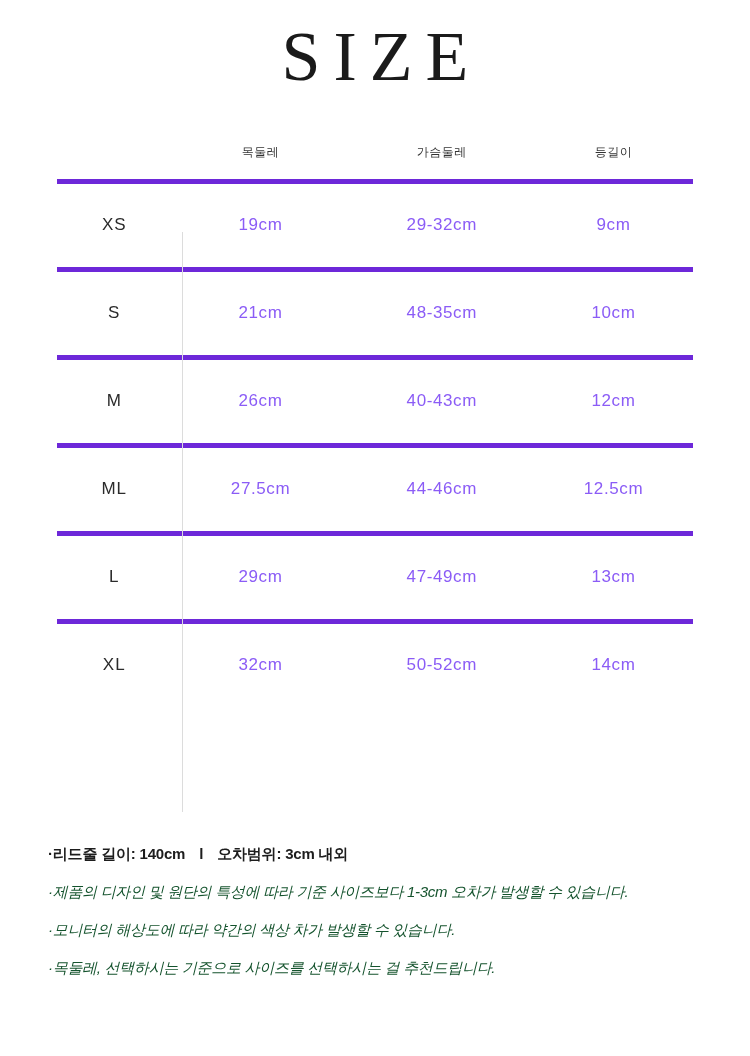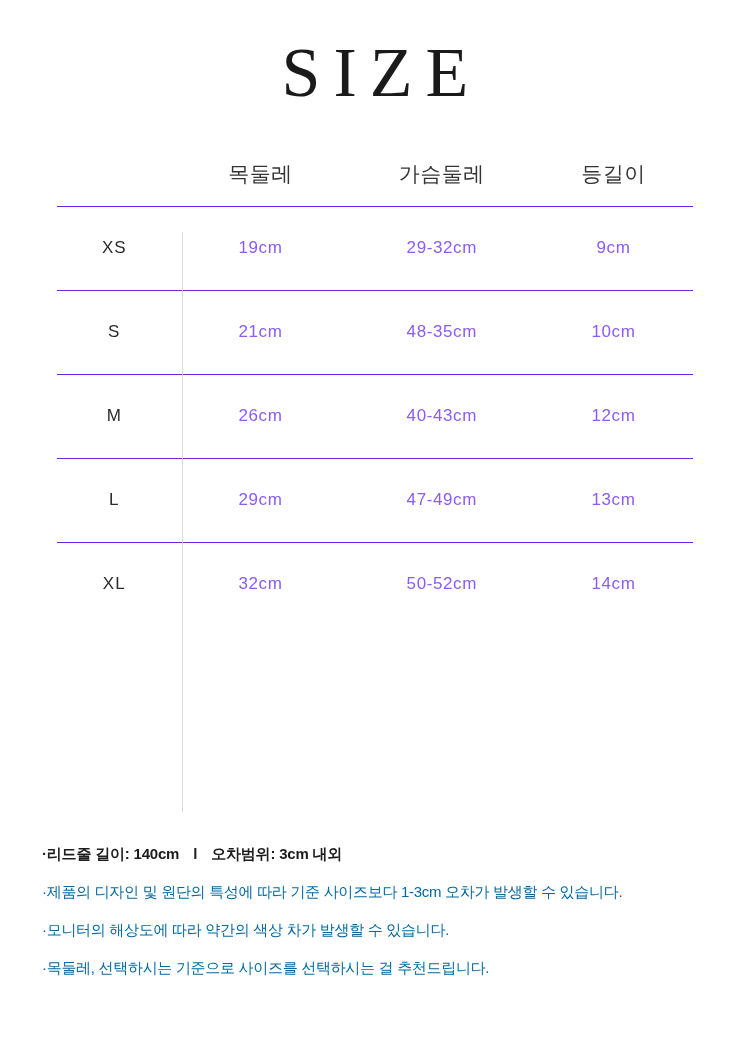--- a/index.html
+++ b/index.html
@@ -20,51 +20,51 @@
     height: 1056px;
     box-sizing: border-box;
   }
   .title {
     text-align: center;
     font-family: "Liberation Serif", serif;
     font-size: 70px;
     letter-spacing: 13px;
     font-weight: 400;
     color: #1a1a1a;
-    padding-top: 36px;
+    padding-top: 20px;
     line-height: 1.05;
     text-indent: 13px;
   }
   .table-wrap {
     margin: 36px 57px 0 57px;
   }
   table.size-table {
     width: 100%;
     border-collapse: collapse;
     table-layout: fixed;
   }
   table.size-table th,
   table.size-table td {
     text-align: center;
     font-weight: 400;
     color: #8b5cf6;
     font-size: 17px;
   }
   table.size-table thead th {
     padding: 14px 0 18px 0;
-    font-size: 21px;
+    font-size: 12px;
     color: #333;
     letter-spacing: 0.5px;
   }
   table.size-table col.c-label { width: 18%; }
   table.size-table col.c-neck { width: 28%; }
   table.size-table col.c-chest { width: 29%; }
   table.size-table col.c-back { width: 25%; }
   table.size-table tbody tr {
-    border-top: 1px solid #6d28d9;
+    border-top: 5px solid #6d28d9;
   }
   table.size-table tbody tr:last-child {
     border-bottom: none;
   }
   table.size-table tbody td {
     height: 81px;
     vertical-align: middle;
     letter-spacing: 0.6px;
   }
   table.size-table tbody td.row-label {
@@ -78,41 +78,42 @@
   .vrule2 {
     position: absolute;
     left: 182px;
     top: 232px;
     width: 1px;
     height: 580px;
     background: #dcdcdc;
   }
   .notes {
     position: absolute;
-    left: 42px;
+    left: 48px;
     right: 40px;
     top: 845px;
   }
   .note-strong {
     font-size: 15px;
     font-weight: bold;
     color: #1d1d1d;
     margin-bottom: 19px;
     letter-spacing: -0.2px;
   }
   .note-strong .divider {
     display: inline-block;
     padding: 0 14px;
     font-weight: bold;
   }
   .note-line {
     font-size: 15px;
-    color: #0369a1;
+    color: #14532d;
     margin-bottom: 19px;
     letter-spacing: -0.3px;
+    font-style: italic;
   }
 </style>
 </head>
 <body>
 
 <div class="page">
 
   <div class="title">SIZE</div>
 
   <div class="vrule2"></div>
@@ -146,20 +147,26 @@
           <td>48-35cm</td>
           <td>10cm</td>
         </tr>
         <tr>
           <td class="row-label">M</td>
           <td>26cm</td>
           <td>40-43cm</td>
           <td>12cm</td>
         </tr>
         <tr>
+          <td class="row-label">ML</td>
+          <td>27.5cm</td>
+          <td>44-46cm</td>
+          <td>12.5cm</td>
+        </tr>
+        <tr>
           <td class="row-label">L</td>
           <td>29cm</td>
           <td>47-49cm</td>
           <td>13cm</td>
         </tr>
         <tr>
           <td class="row-label">XL</td>
           <td>32cm</td>
           <td>50-52cm</td>
           <td>14cm</td>

